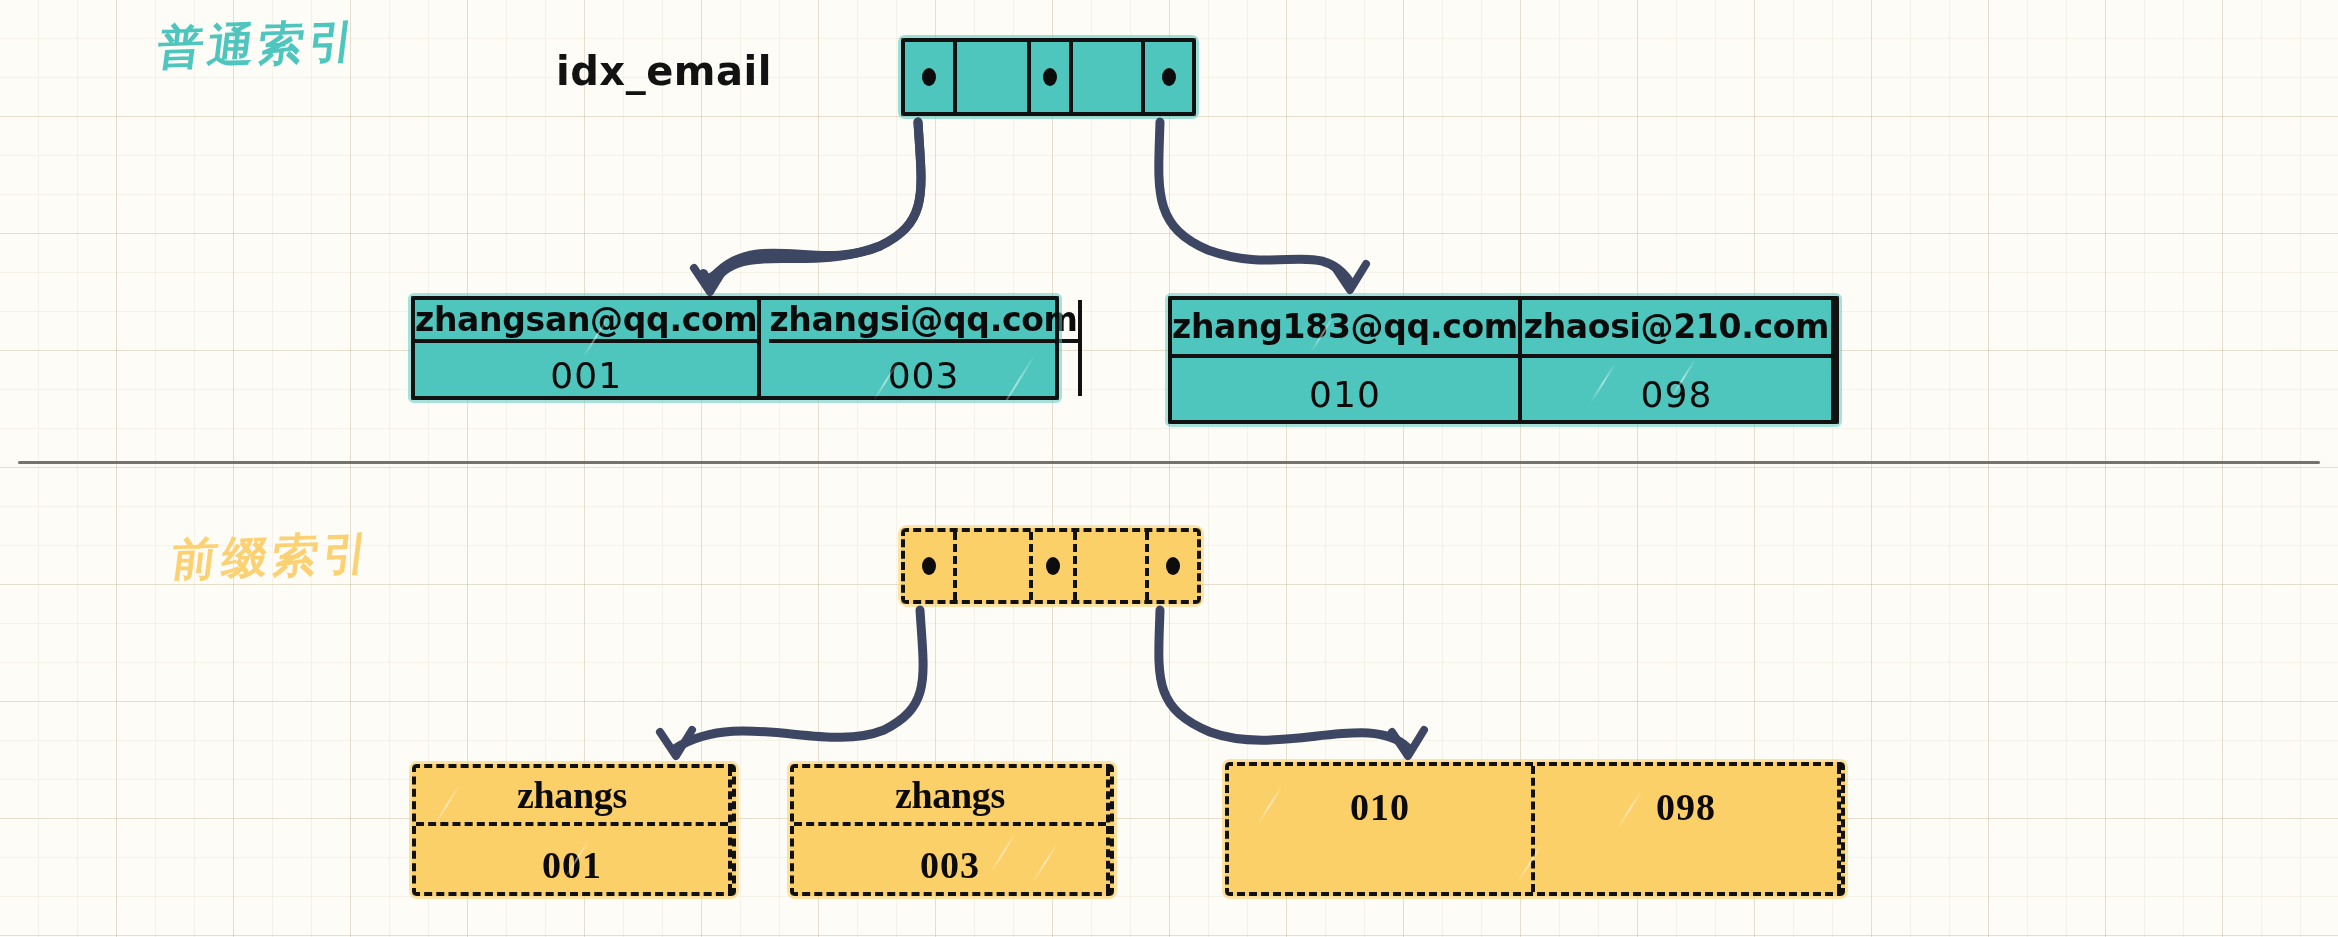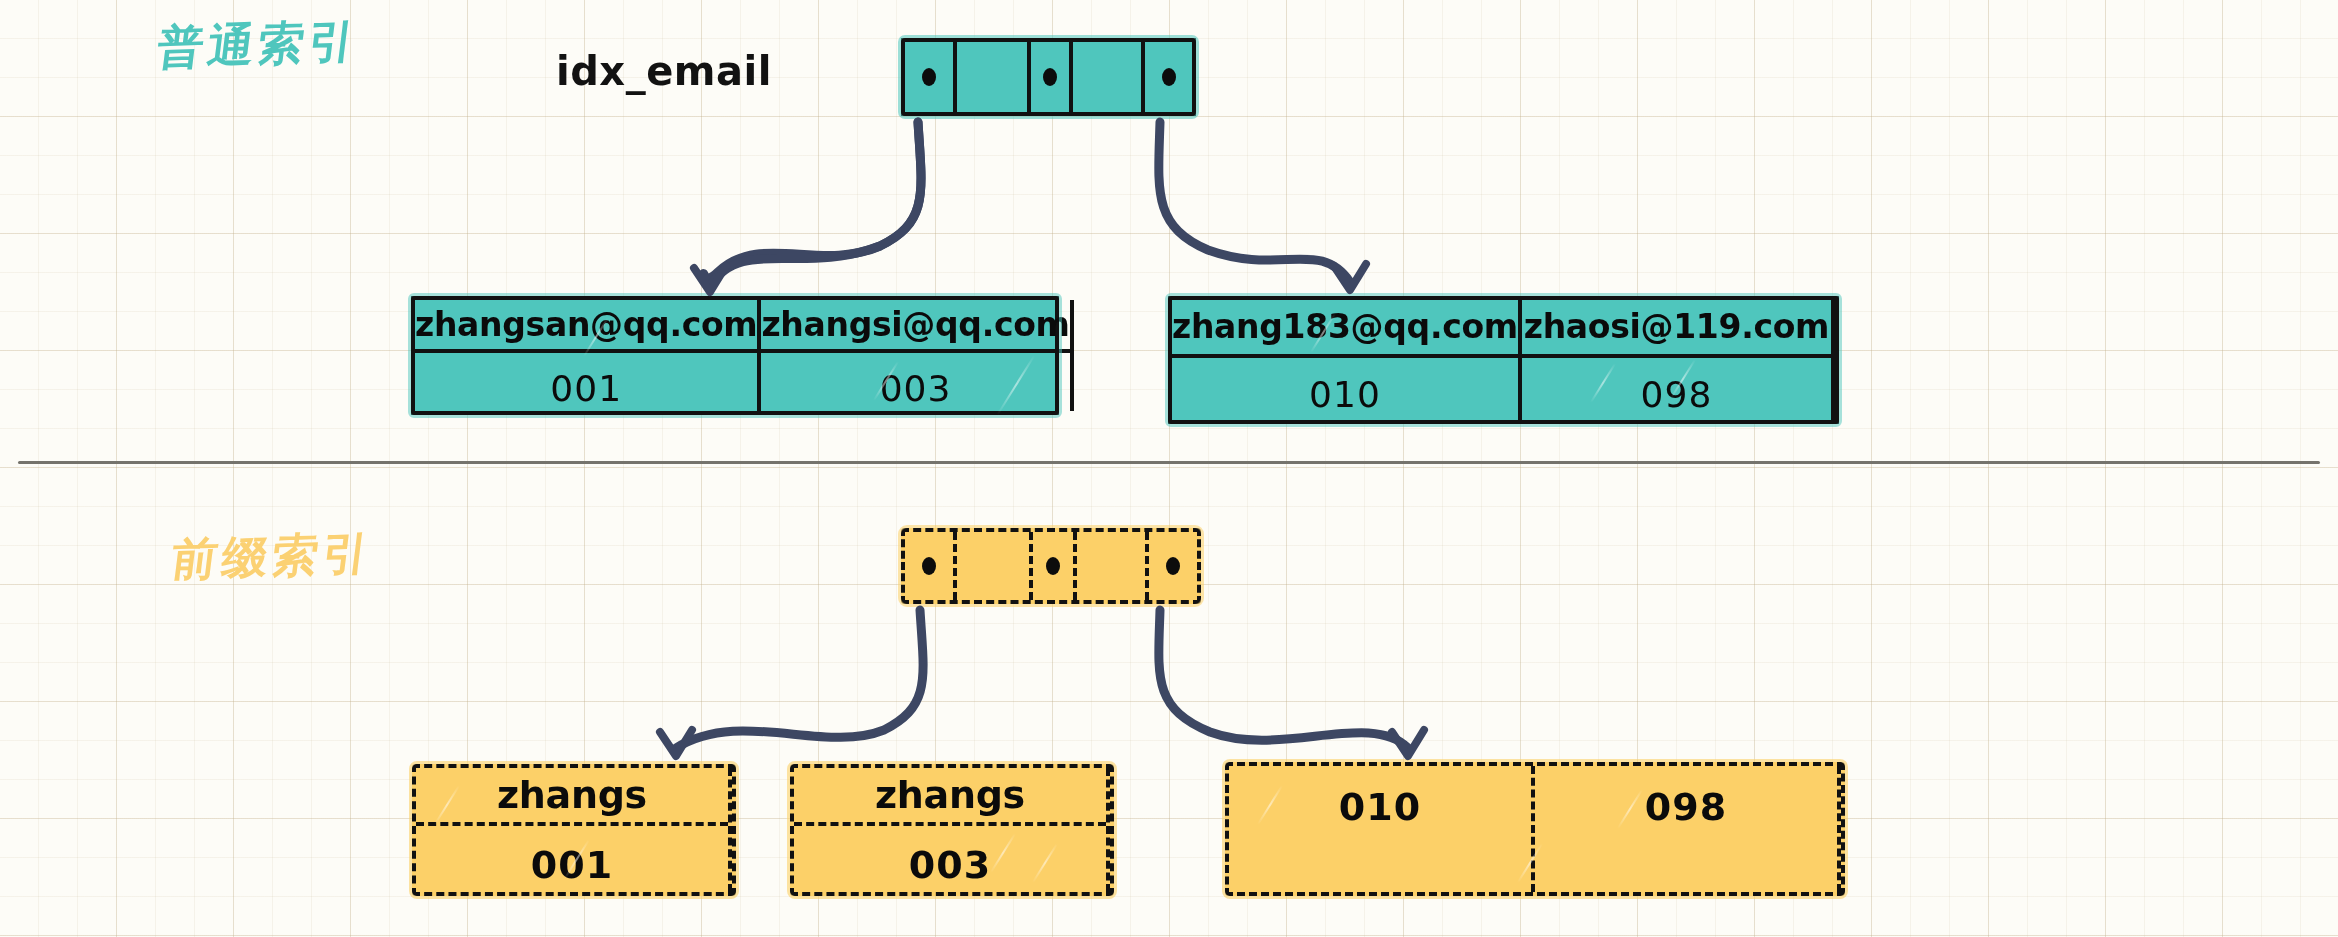--- a/index.html
+++ b/index.html
@@ -99,21 +99,21 @@
   .lg-teal .leaf{border-right:4px solid #111;flex:1;}
   .lg-teal .leaf:last-child{border-right:none;}
   .lg-teal .key{border-bottom:4px solid #111;height:64px;}
   .lg-teal .val{height:56px;}
   .lg-teal::after{
     content:"";position:absolute;inset:-7px;
     border:3px solid rgba(79,198,189,.5);border-radius:6px;pointer-events:none;
   }
 
   
-  .lg-amber{background:#fcd068;border:4px dashed #111;border-radius:4px;}
+  .lg-amber{background:#fcd068;border:4px dashed #111;border-radius:4px;font-family:Liberation Serif, serif;}
   .lg-amber .leaf{border-right:4px dashed #111;flex:1;}
   .lg-amber .leaf:last-child{border-right:none;}
   .lg-amber .key{border-bottom:4px dashed #111;height:62px;}
   .lg-amber .val{height:58px;}
   .lg-amber .key,.lg-amber .val{font-size:38px;font-weight:600;}
   .lg-amber::after{
     content:"";position:absolute;inset:-7px;
     border:3px solid rgba(252,208,104,.6);border-radius:8px;pointer-events:none;
   }
 
@@ -154,21 +154,21 @@
     <div class="cell" style="width:74px;"></div>
     <div class="cell" style="width:42px;">
       <span class="dot"></span>
     </div>
     <div class="cell" style="width:72px;"></div>
     <div class="cell" style="flex:1;">
       <span class="dot"></span>
     </div>
   </div>
 
-  <div class="leafgroup lg-teal" style="left:411px;top:296px;width:648px;height:119px;">
+  <div class="leafgroup lg-teal" style="left:411px;top:296px;width:648px;height:104px;gap:8px;">
     <div class="leaf">
       <div class="key">zhangsan@qq.com</div>
       <div class="val">001</div>
     </div>
     <div class="leaf">
       <div class="key">zhangsi@qq.com</div>
       <div class="val">003</div>
     </div>
     <div class="sheen" style="inset:0;">
       <i style="left:180px;top:14px;"></i>
@@ -176,21 +176,21 @@
         <i style="left:600px;top:50px;height:70px;"></i>
     </div>
   </div>
 
   <div class="leafgroup lg-teal" style="left:1168px;top:296px;width:671px;height:128px;">
     <div class="leaf">
       <div class="key">zhang183@qq.com</div>
       <div class="val">010</div>
     </div>
     <div class="leaf">
-      <div class="key">zhaosi@119.com</div>
+      <div class="key">zhaosi@210.com</div>
       <div class="val">098</div>
     </div>
     <div class="sheen" style="inset:0;">
       <i style="left:150px;top:10px;"></i>
         <i style="left:430px;top:60px;"></i>
         <i style="left:510px;top:56px;"></i>
     </div>
   </div>
 
   <div class="divider"></div>

